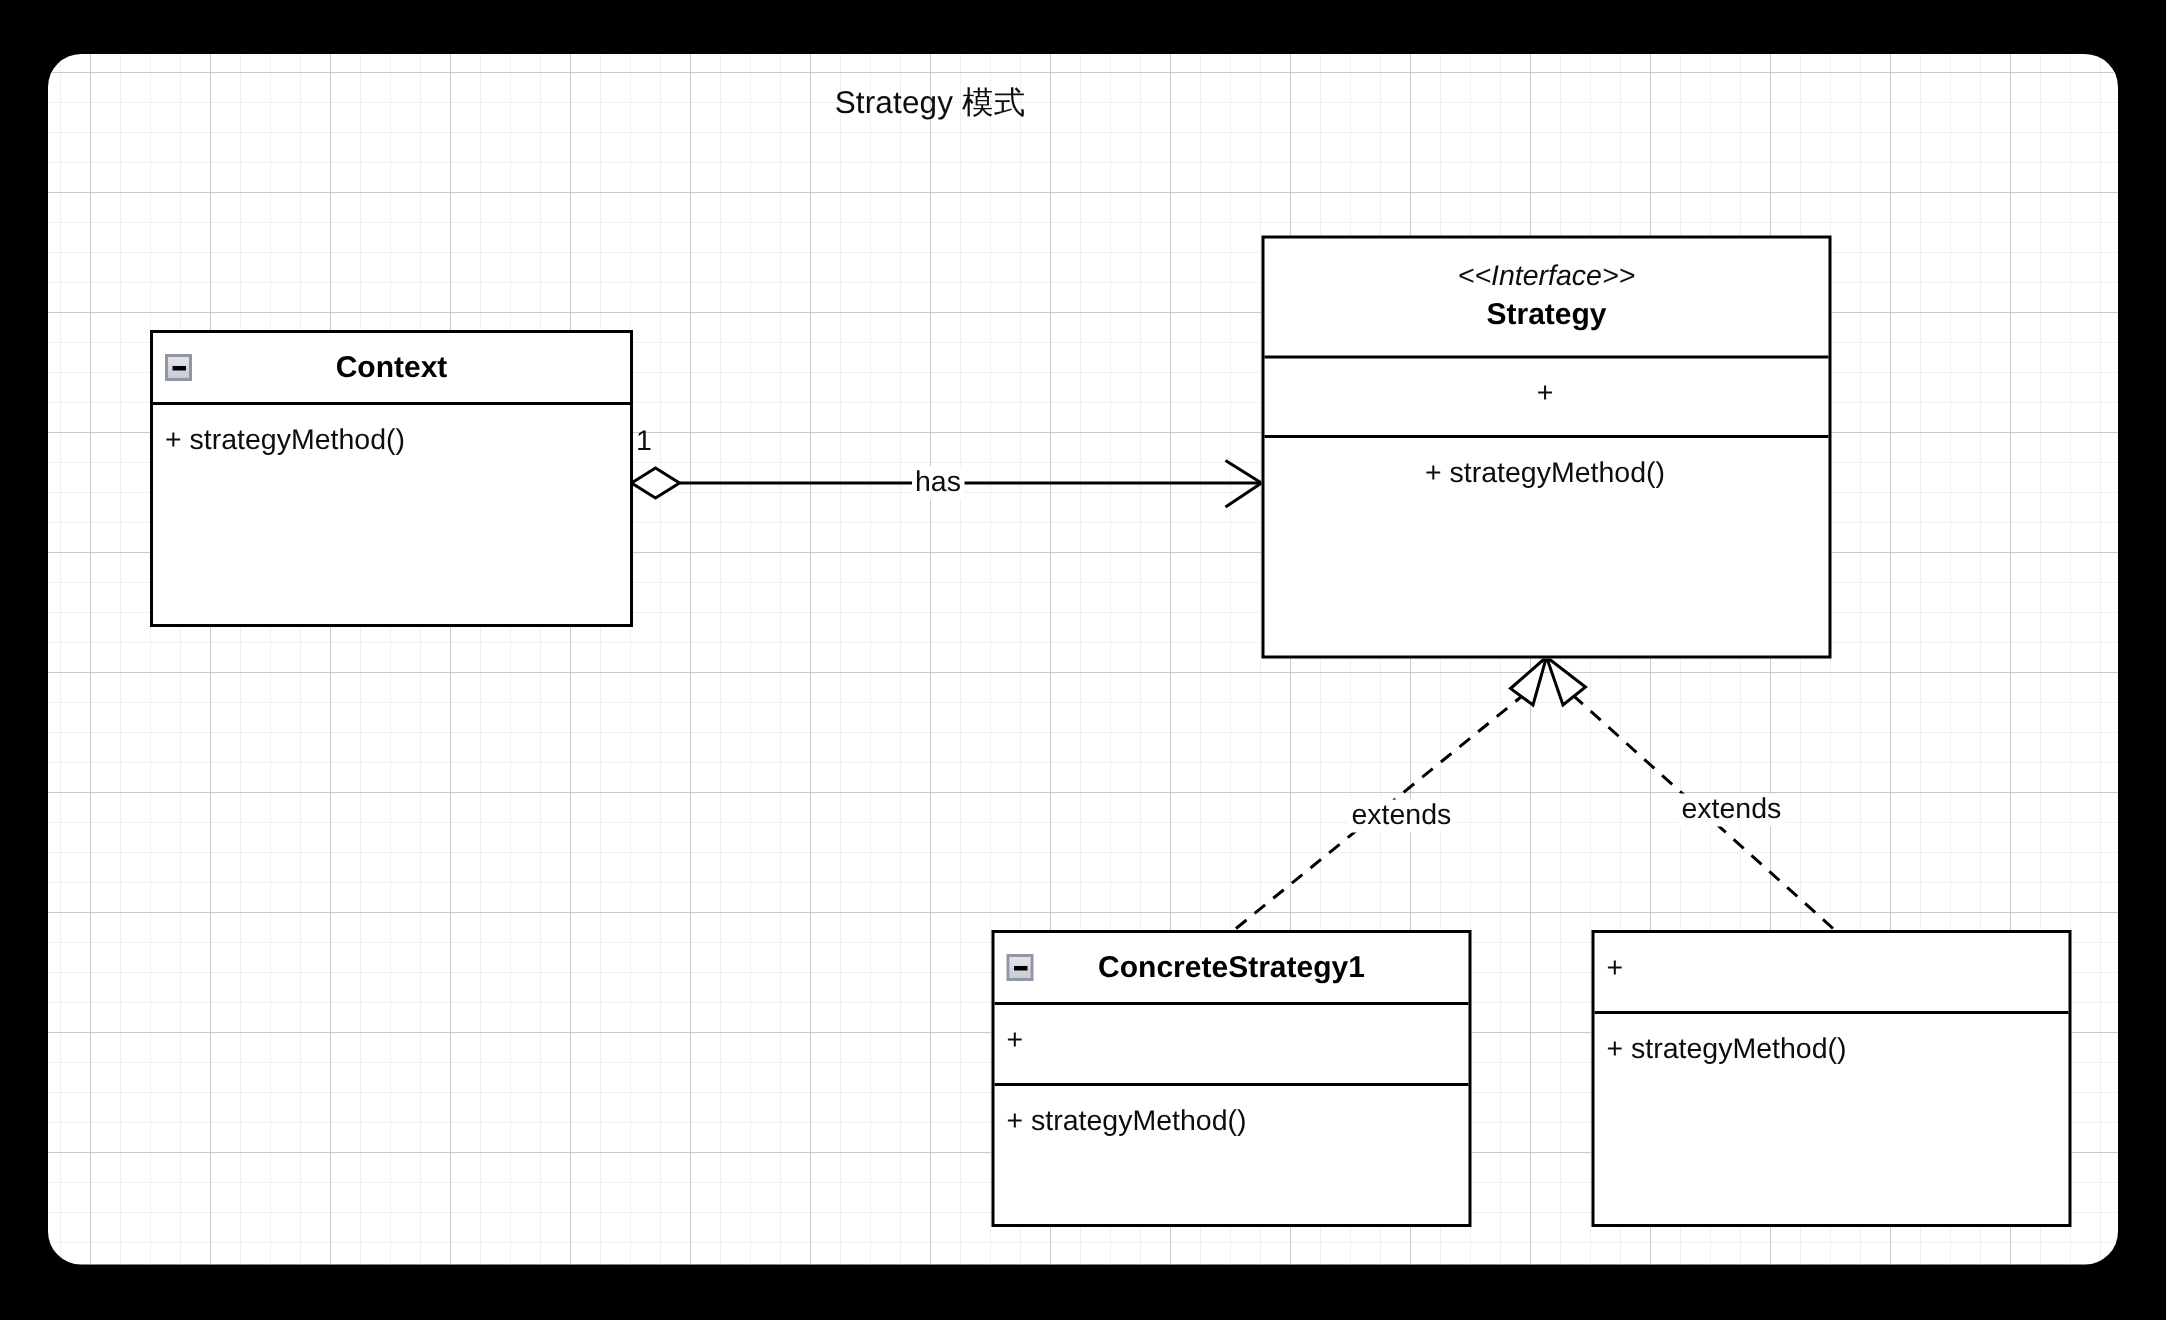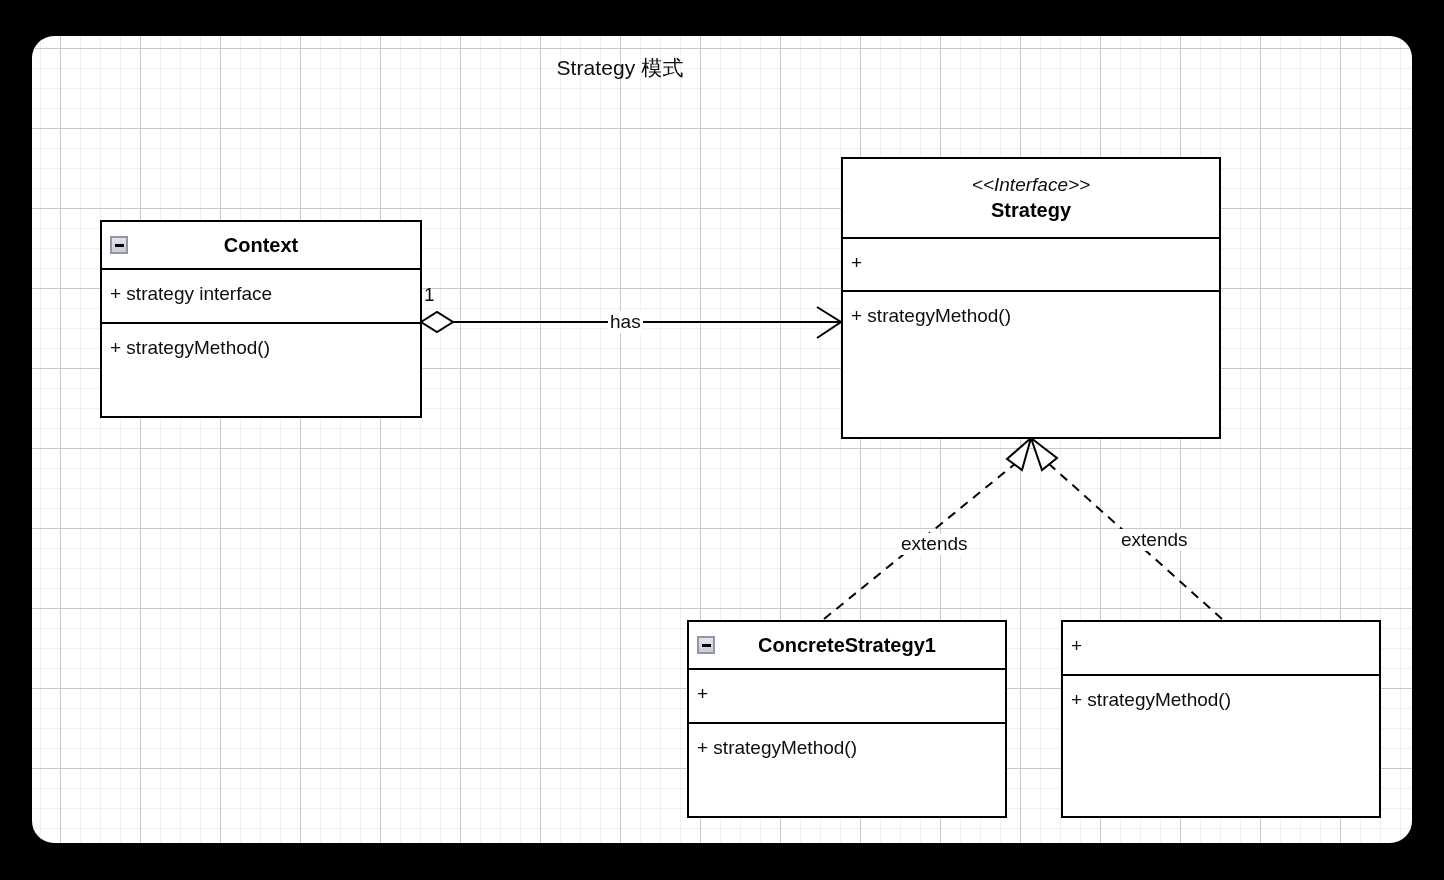--- a/index.html
+++ b/index.html
@@ -201,42 +201,39 @@
 
   <div class="edge-label" style="left:873px; top:533px;">extends</div>
 
   <div class="edge-label" style="left:1093px; top:529px;">extends</div>
 
   <div class="uml-class" style="left:100px; top:220px; width:322px; height:198px;">
     <div class="uml-header" style="height:48px;">
       <span class="collapse-icon"></span>
       <span class="uml-name">Context</span>
     </div>
-    <div class="uml-compartment with-border" style="height:54px;">
-      <div class="uml-member">+ strategy interface</div>
-    </div>
-    <div class="uml-compartment" style="flex:1;">
-      <div class="uml-member">+ strategyMethod()</div>
-    </div>
-  </div>
-
-  <div class="uml-class" style="left:841px; top:157px; width:380px; height:282px;">
+    <div class="uml-compartment" style="flex:1;">
+      <div class="uml-member">+ strategyMethod()</div>
+    </div>
+  </div>
+
+  <div class="uml-class" style="left:841px; top:157px; width:380px; height:282px;text-align:center;">
     <div class="uml-header" style="height:80px;">
       <span class="uml-stereotype">&lt;&lt;Interface&gt;&gt;</span>
       <span class="uml-name">Strategy</span>
     </div>
     <div class="uml-compartment with-border" style="height:53px;">
       <div class="uml-member">+</div>
     </div>
     <div class="uml-compartment" style="flex:1;">
       <div class="uml-member">+ strategyMethod()</div>
     </div>
   </div>
 
-  <div class="uml-class" style="left:687px; top:620px; width:320px; height:198px;">
+  <div class="uml-class" style="left:661px; top:620px; width:320px; height:198px;">
     <div class="uml-header" style="height:48px;">
       <span class="collapse-icon"></span>
       <span class="uml-name">ConcreteStrategy1</span>
     </div>
     <div class="uml-compartment with-border" style="height:54px;">
       <div class="uml-member">+</div>
     </div>
     <div class="uml-compartment" style="flex:1;">
       <div class="uml-member">+ strategyMethod()</div>
     </div>

